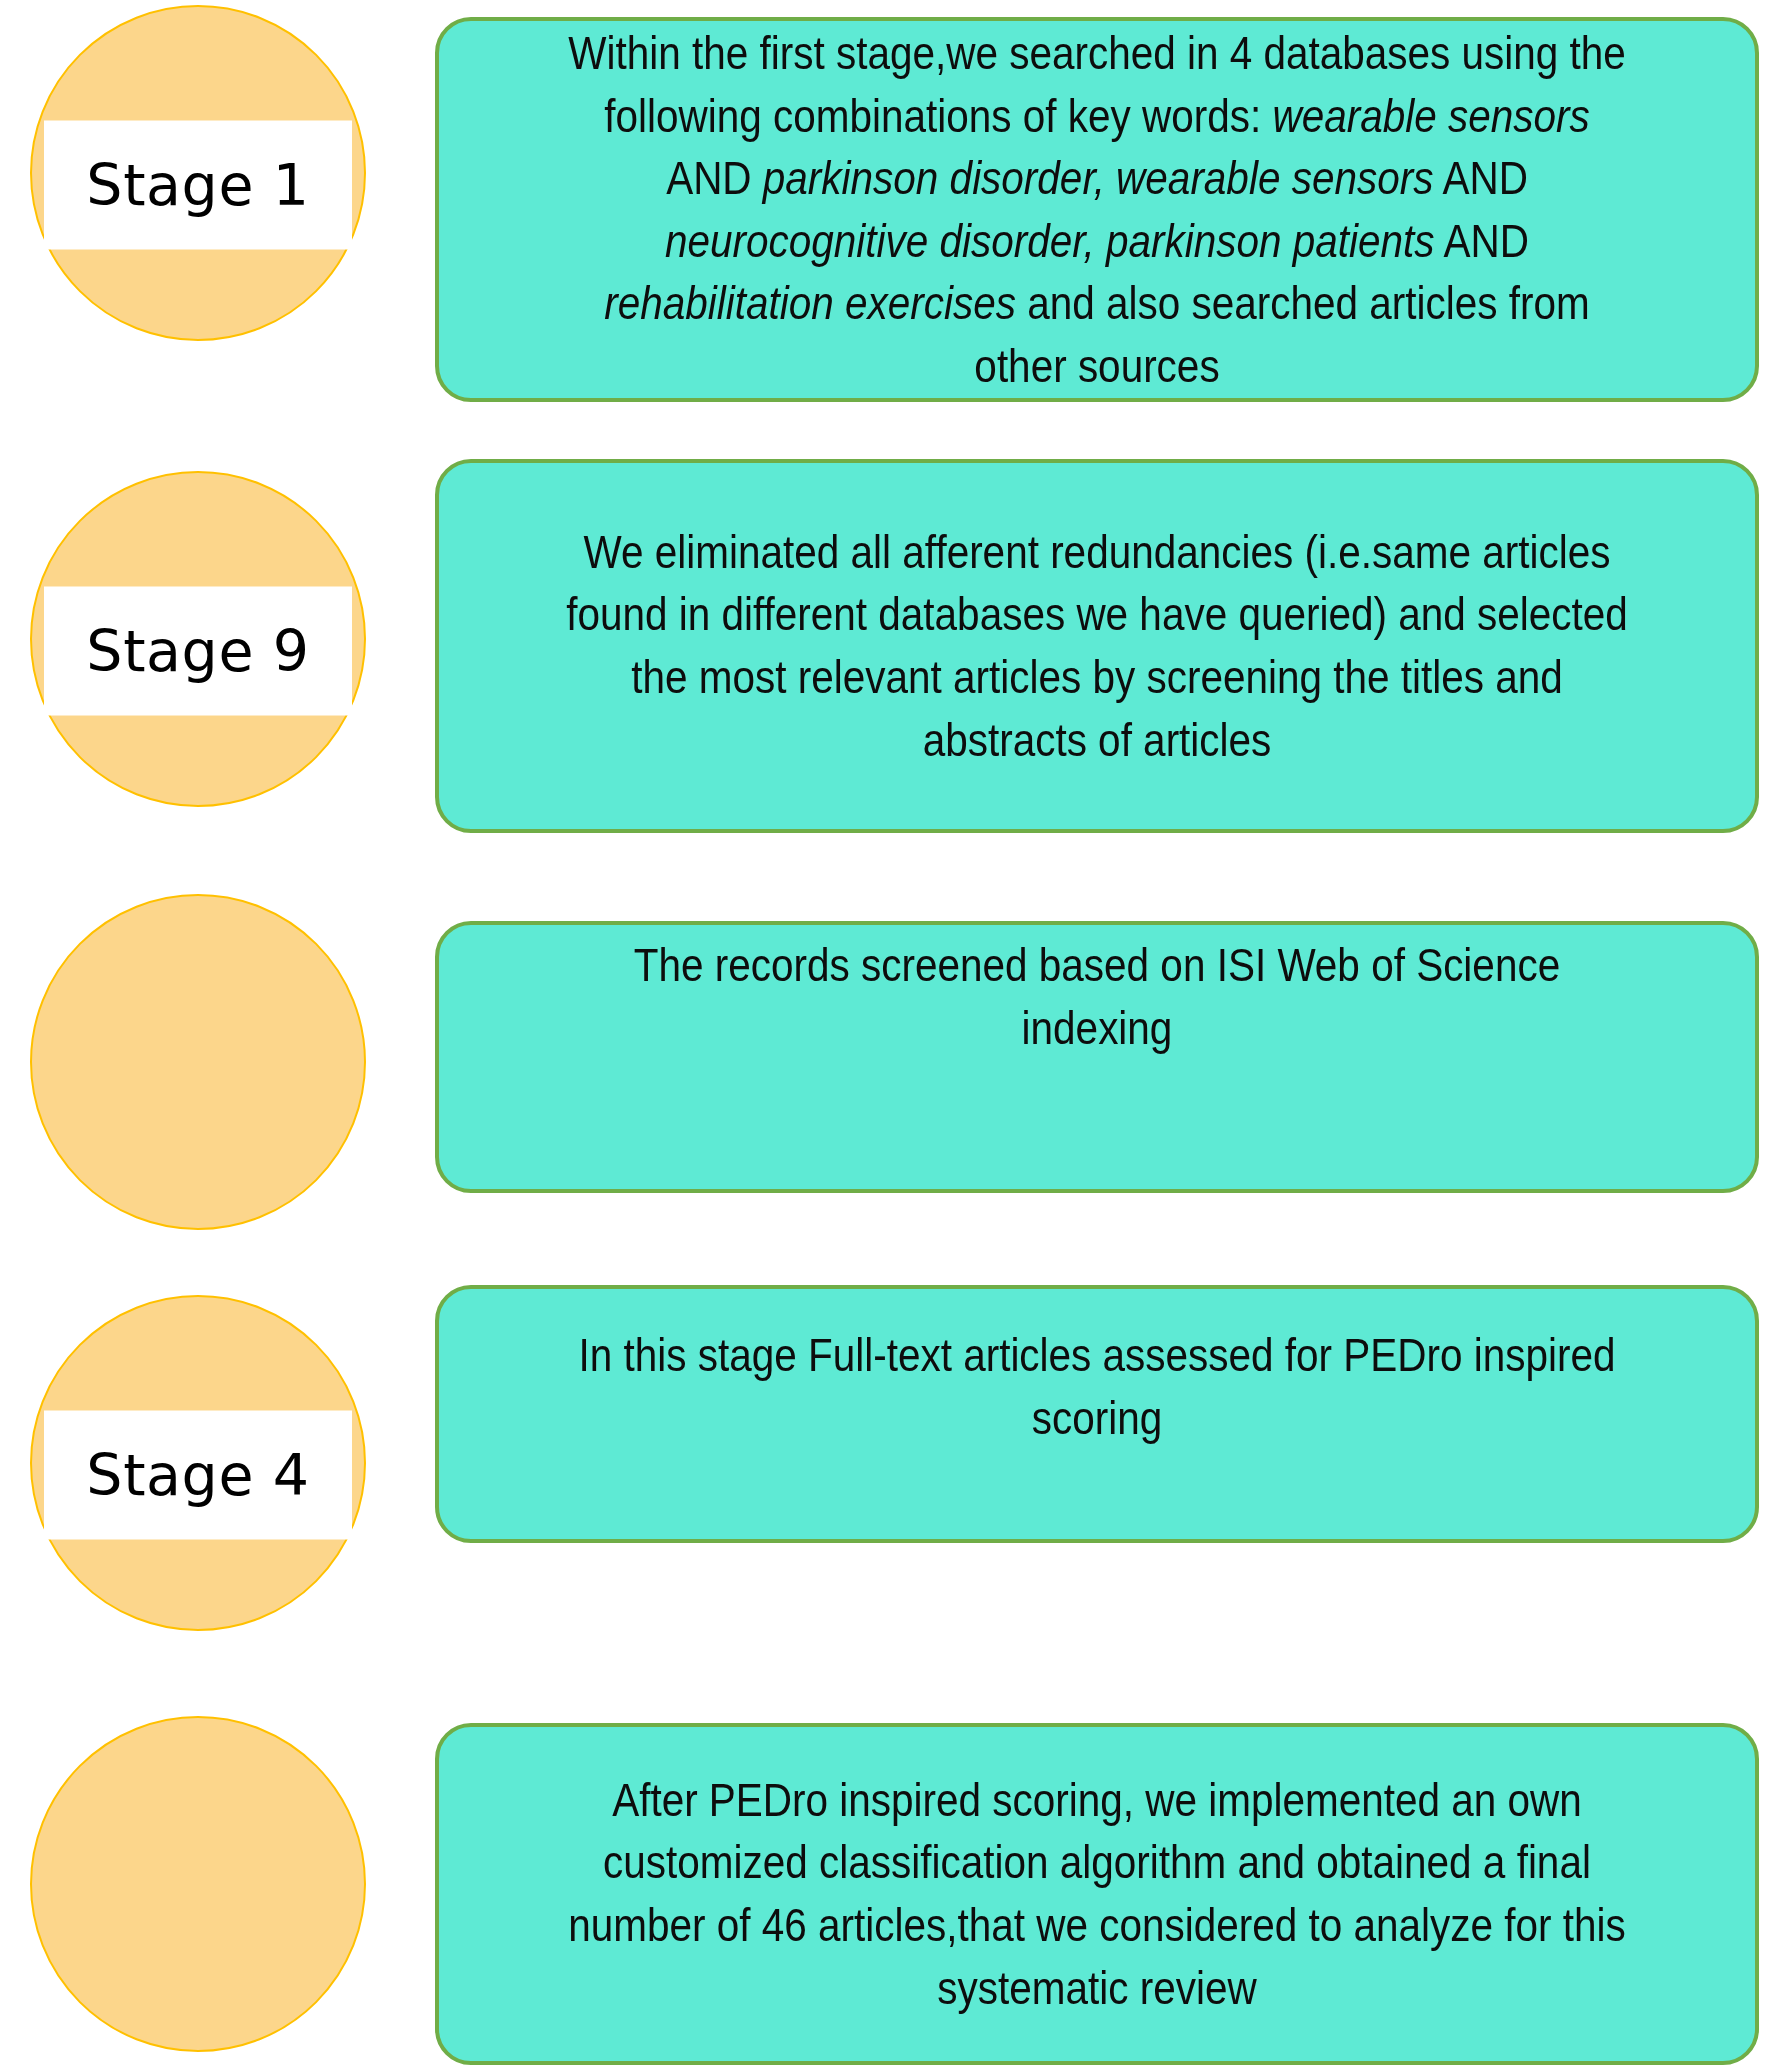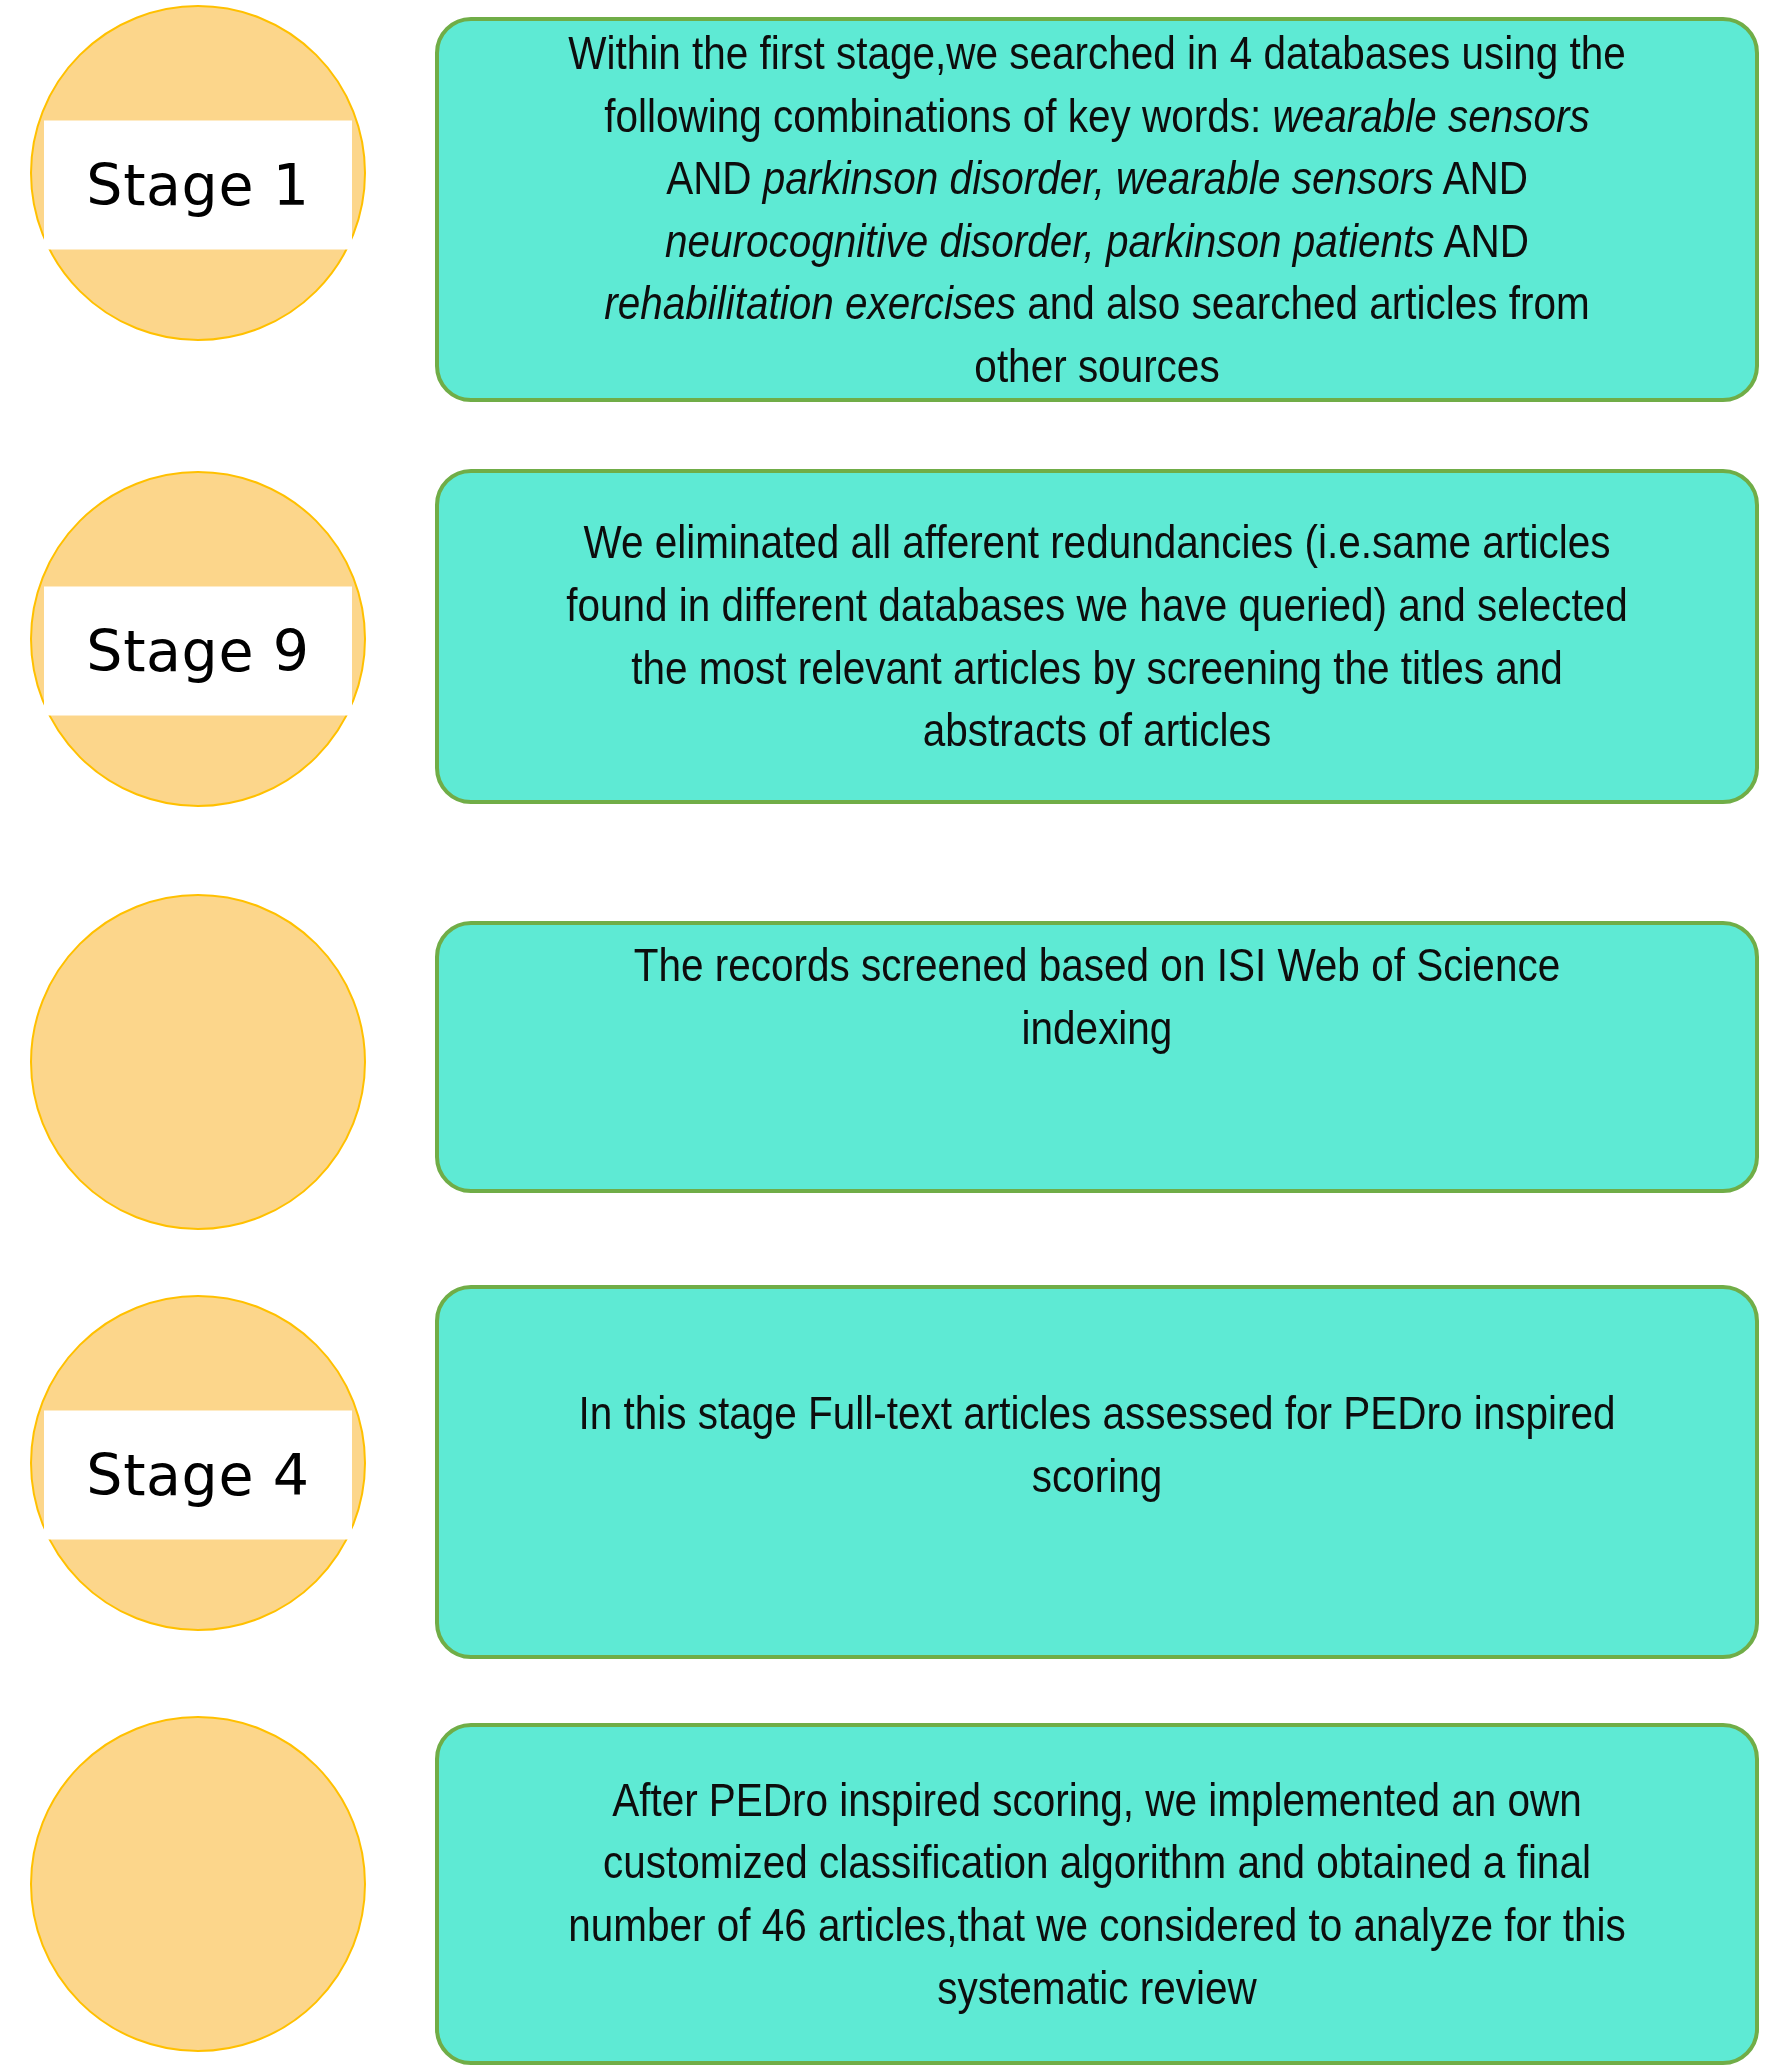--- a/index.html
+++ b/index.html
@@ -114,40 +114,40 @@
         <div class="box-text"><span>Within the first stage,we searched in 4 databases using the following combinations of key words: </span><em>wearable sensors</em><span> AND </span><em>parkinson disorder, wearable sensors</em><span> AND </span><em>neurocognitive disorder, parkinson patients</em><span> AND </span><em>rehabilitation exercises</em><span> and also searched articles from other sources</span></div>
       </div>
     </div>
     <div class="stage-row" style="top: 0px;">
       <div class="stage-badge" style="top: 471px;">
         <div class="badge-circle"></div>
         <div class="badge-band">
           <span class="badge-label">Stage 9</span>
         </div>
       </div>
-      <div class="stage-box" style="top: 469px; height: 335px;">
+      <div class="stage-box" style="top: 459px; height: 374px;">
         <div class="box-text"><span>We eliminated all afferent redundancies (i.e.same articles found in different databases we have queried) and selected the most relevant articles by screening the titles and abstracts of articles</span></div>
       </div>
     </div>
     <div class="stage-row" style="top: 0px;">
       <div class="stage-badge" style="top: 894px;">
         <div class="badge-circle"></div>
       </div>
       <div class="stage-box" style="top: 921px; height: 272px;">
         <div class="box-text" style="transform: translateY(-60px) scaleX(0.88);"><span>The records screened based on ISI Web of Science indexing</span></div>
       </div>
     </div>
     <div class="stage-row" style="top: 0px;">
       <div class="stage-badge" style="top: 1295px; text-align: right;">
         <div class="badge-circle"></div>
         <div class="badge-band">
           <span class="badge-label">Stage 4</span>
         </div>
       </div>
-      <div class="stage-box" style="top: 1285px; height: 374px;">
+      <div class="stage-box" style="top: 1285px; height: 258px;">
         <div class="box-text" style="transform: translateY(-27px) scaleX(0.88);"><span>In this stage Full-text articles assessed for PEDro inspired scoring</span></div>
       </div>
     </div>
     <div class="stage-row" style="top: 0px;">
       <div class="stage-badge" style="top: 1716px;">
         <div class="badge-circle"></div>
       </div>
       <div class="stage-box" style="top: 1723px; height: 342px;">
         <div class="box-text"><span>After PEDro inspired scoring, we implemented an own customized classification algorithm and obtained a final number of 46 articles,that we considered to analyze for this systematic review</span></div>
       </div>

